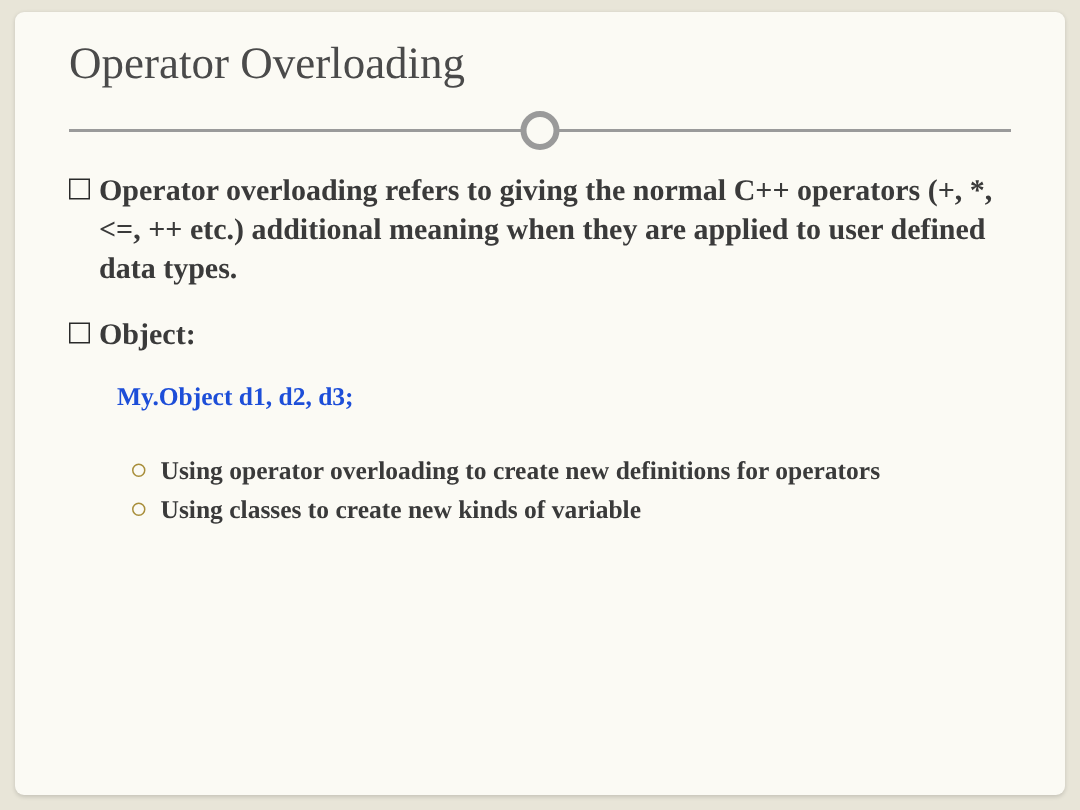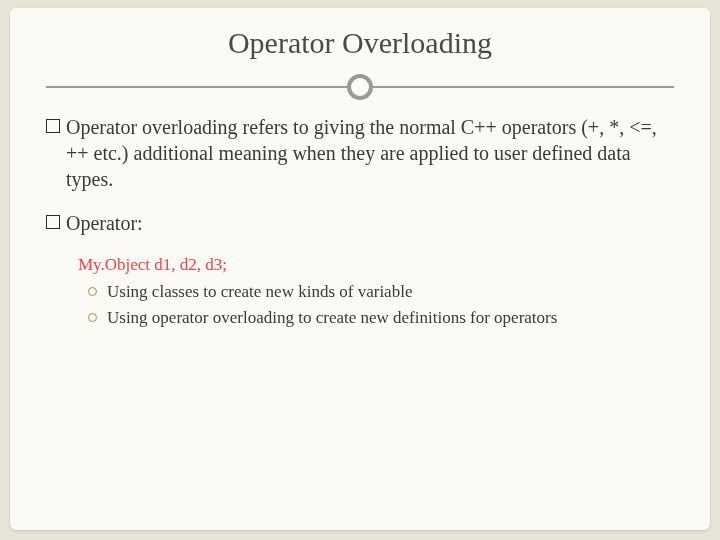--- a/index.html
+++ b/index.html
@@ -16,21 +16,21 @@
     top: 8px;
     left: 10px;
     right: 10px;
     bottom: 10px;
     background: #fbfaf4;
     border-radius: 6px;
     box-shadow: 0 1px 3px rgba(0,0,0,0.15);
     padding: 18px 36px 30px 36px;
   }
   .title {
-    text-align: center;
+    text-align: left;
     font-size: 30px;
     color: #4a4a4a;
     font-weight: normal;
     margin-bottom: 10px;
   }
   .divider-wrap {
     position: relative;
     height: 34px;
     margin-bottom: 10px;
   }
@@ -50,42 +50,43 @@
     width: 26px;
     height: 26px;
     border: 4px solid #9a9a9a;
     border-radius: 50%;
     background: #fbfaf4;
   }
   .content {
     font-size: 20px;
     color: #3a3a3a;
     line-height: 1.3;
+    font-weight: bold;
   }
   .point {
     display: flex;
     margin-bottom: 18px;
   }
   .bullet-square {
     flex: 0 0 auto;
     width: 14px;
     height: 14px;
     border: 1.5px solid #2a2a2a;
     margin-top: 5px;
     margin-right: 6px;
     background: transparent;
   }
   .point-text {
     flex: 1;
   }
   .sub {
     margin-left: 32px;
     font-size: 17px;
-    color: #ef4444;
-    margin-bottom: 4px;
+    color: #1d4ed8;
+    margin-bottom: 26px;
     line-height: 1.35;
   }
   .sublist {
     margin-left: 42px;
     font-size: 17px;
     color: #3a3a3a;
   }
   .subitem {
     display: flex;
     align-items: flex-start;
@@ -115,31 +116,31 @@
 
   <div class="content">
 
     <div class="point">
       <div class="bullet-square"></div>
       <div class="point-text">Operator overloading refers to giving the normal C++ operators (+, *, &lt;=, ++ etc.) additional meaning when they are applied to user defined data types.</div>
     </div>
 
     <div class="point">
       <div class="bullet-square"></div>
-      <div class="point-text">Operator:</div>
+      <div class="point-text">Object:</div>
     </div>
     <div class="sub">
       <div>My.Object d1, d2, d3;</div>
     </div>
 
     <div class="sublist">
       <div class="subitem">
         <div class="bullet-circ"></div>
-        <div>Using classes to create new kinds of variable</div>
+        <div>Using operator overloading to create new definitions for operators</div>
       </div>
       <div class="subitem">
         <div class="bullet-circ"></div>
-        <div>Using operator overloading to create new definitions for operators</div>
+        <div>Using classes to create new kinds of variable</div>
       </div>
     </div>
 
   </div>
 </div>
 
 </body></html>

